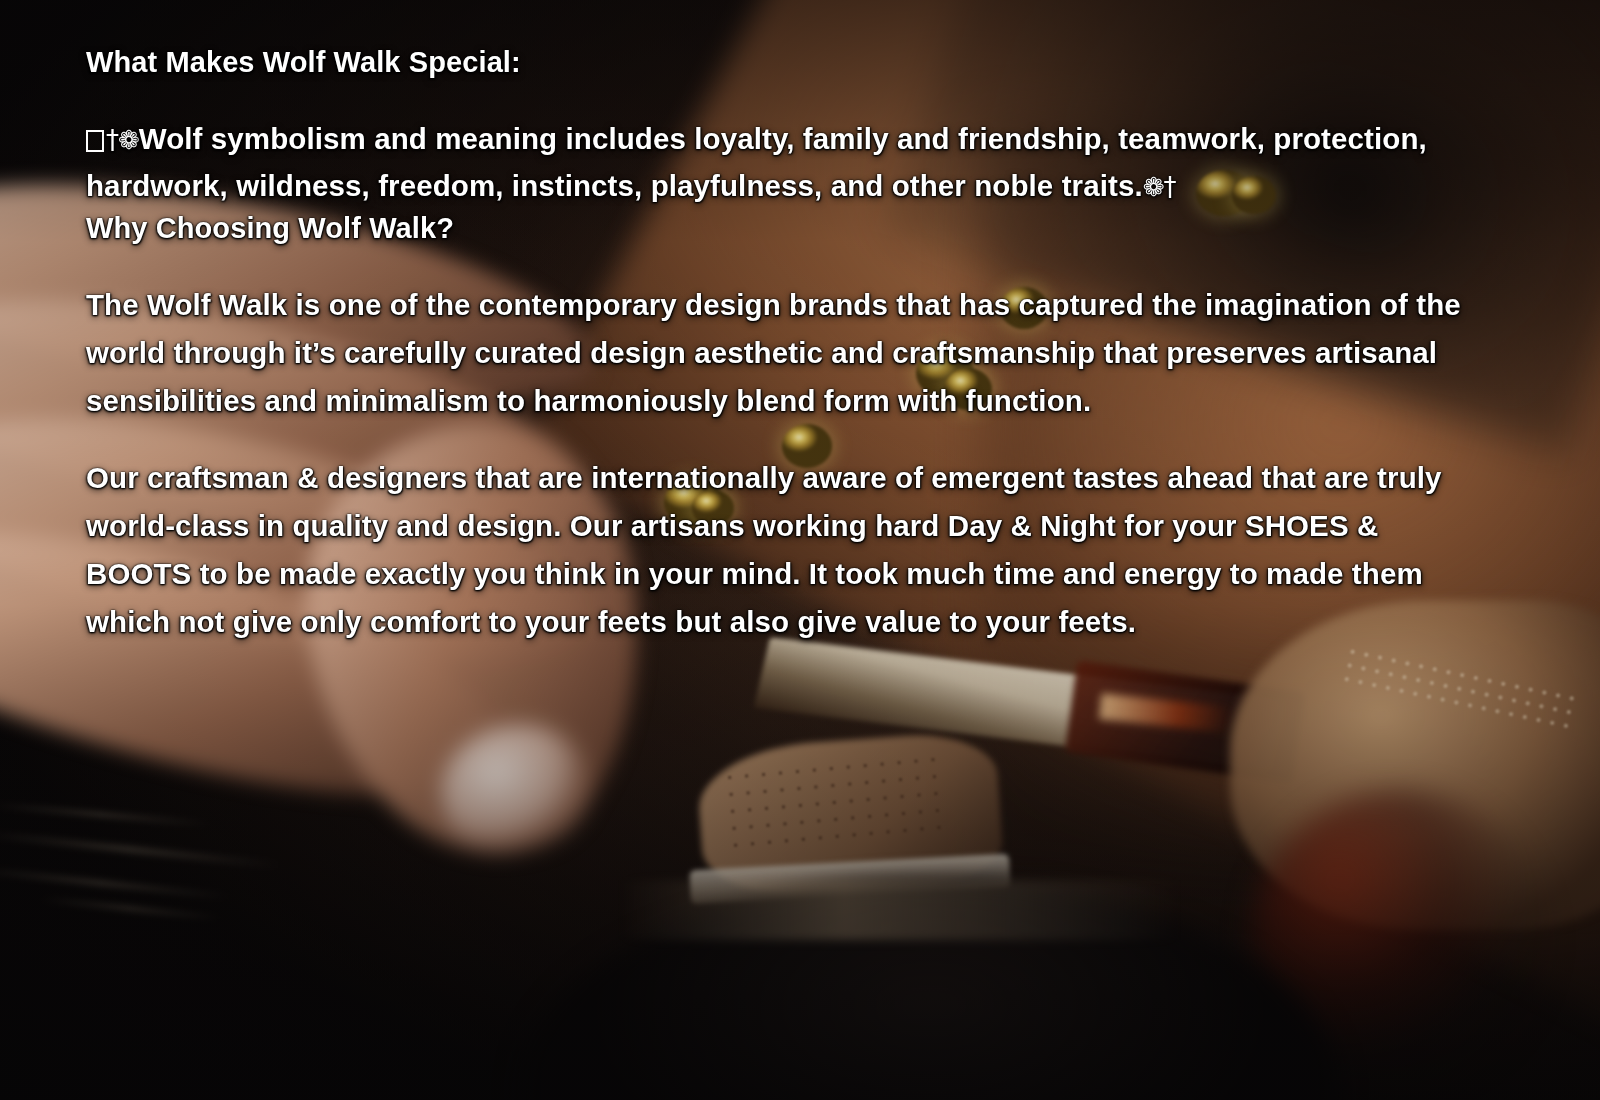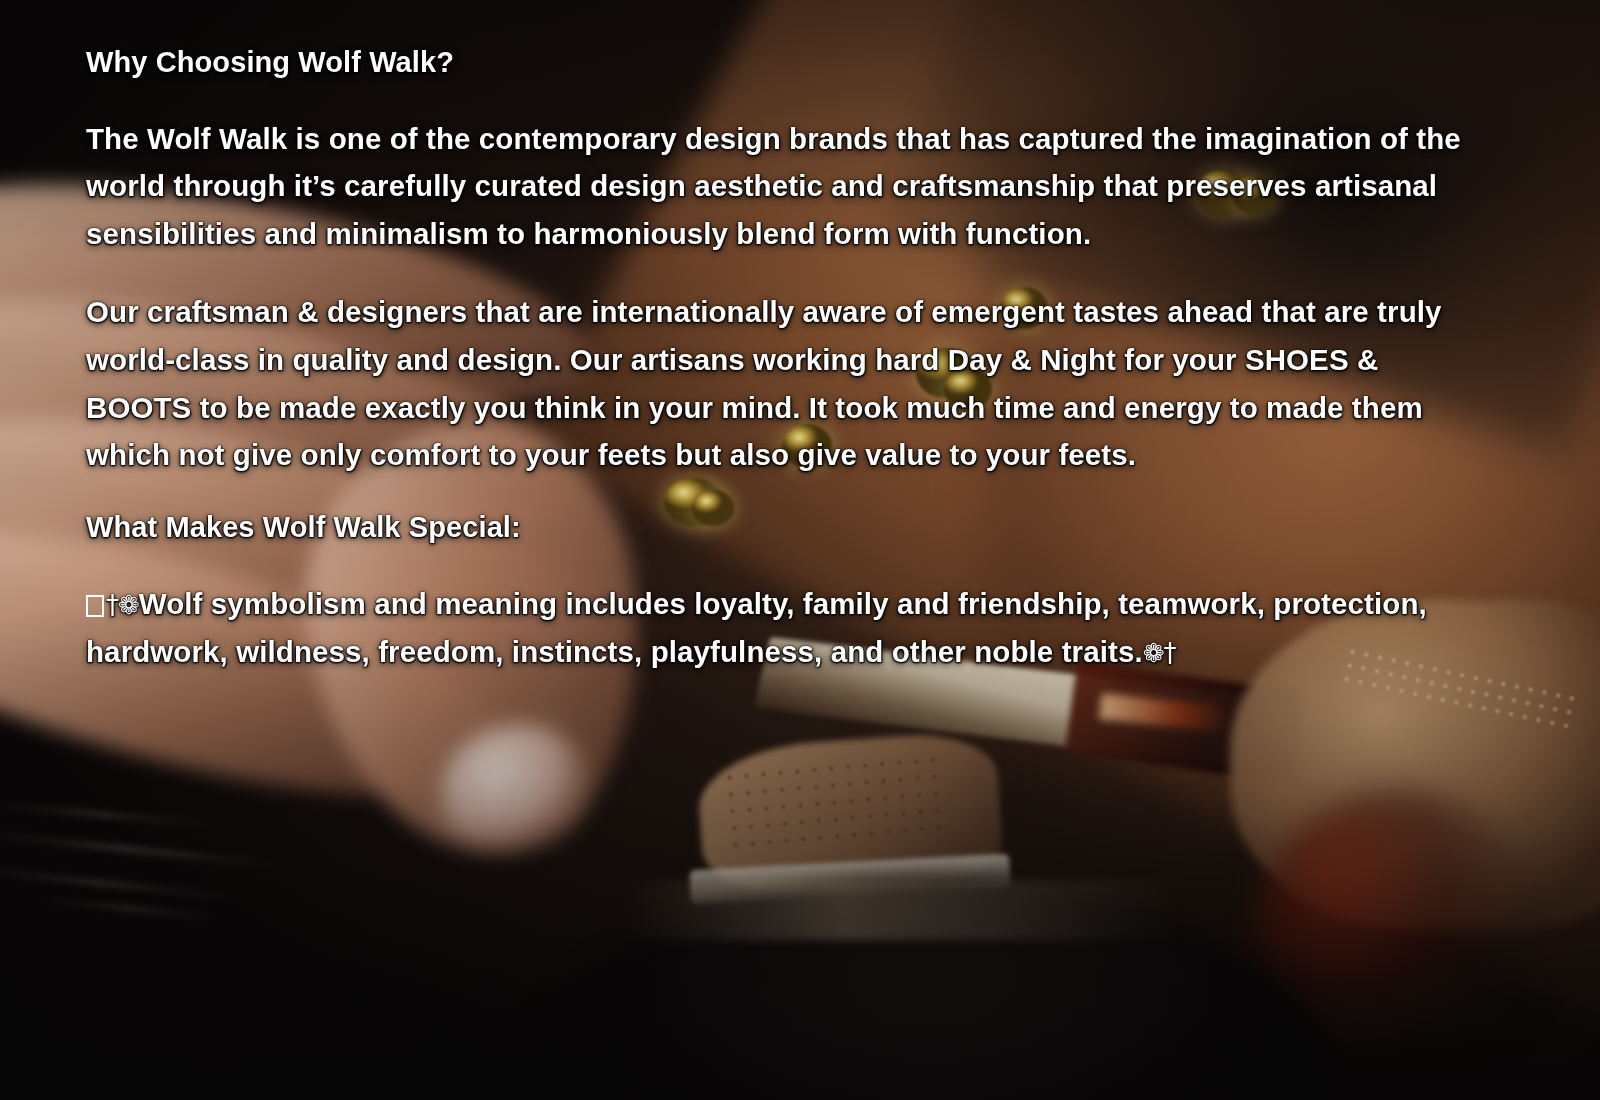--- a/index.html
+++ b/index.html
@@ -283,23 +283,23 @@
   <div class="streak s2"></div>
   <div class="streak s3"></div>
   <div class="streak s4"></div>
 
   <div class="soften"></div>
 </div>
 
 <div class="content">
 
   <div class="block">
+    <h2 class="head">What Makes Wolf Walk Special:</h2>
+    <p class="para bullet"><span class="tofu"></span><span class="glyph">†❁</span><span>Wolf symbolism and meaning includes loyalty, family and friendship, teamwork, protection, hardwork, wildness, freedom, instincts, playfulness, and other noble traits.</span><span class="glyph">❁†</span></p>
+  </div>
+
+  <div class="block">
     <h2 class="head">Why Choosing Wolf Walk?</h2>
     <p class="para">The Wolf Walk is one of the contemporary design brands that has captured the imagination of the world through it’s carefully curated design aesthetic and craftsmanship that preserves artisanal sensibilities and minimalism to harmoniously blend form with function.</p>
     <p class="para">Our craftsman &amp; designers that are internationally aware of emergent tastes ahead that are truly world-class in quality and design. Our artisans working hard Day &amp; Night for your SHOES &amp; BOOTS to be made exactly you think in your mind. It took much time and energy to made them which not give only comfort to your feets but also give value to your feets.</p>
   </div>
 
-  <div class="block">
-    <h2 class="head">What Makes Wolf Walk Special:</h2>
-    <p class="para bullet"><span class="tofu"></span><span class="glyph">†❁</span><span>Wolf symbolism and meaning includes loyalty, family and friendship, teamwork, protection, hardwork, wildness, freedom, instincts, playfulness, and other noble traits.</span><span class="glyph">❁†</span></p>
-  </div>
-
 </div>
 
 </body></html>

